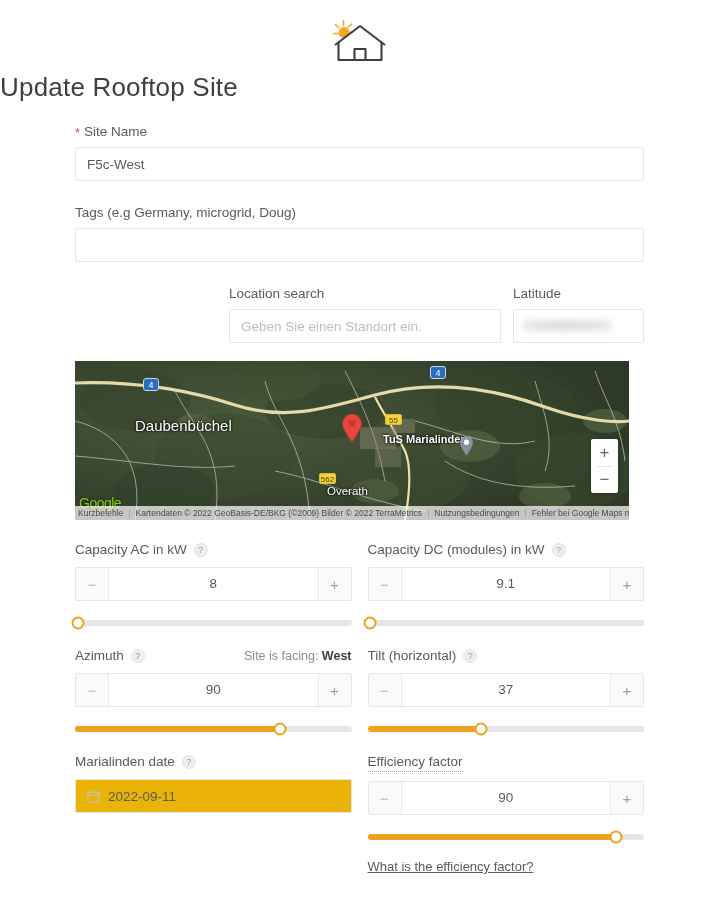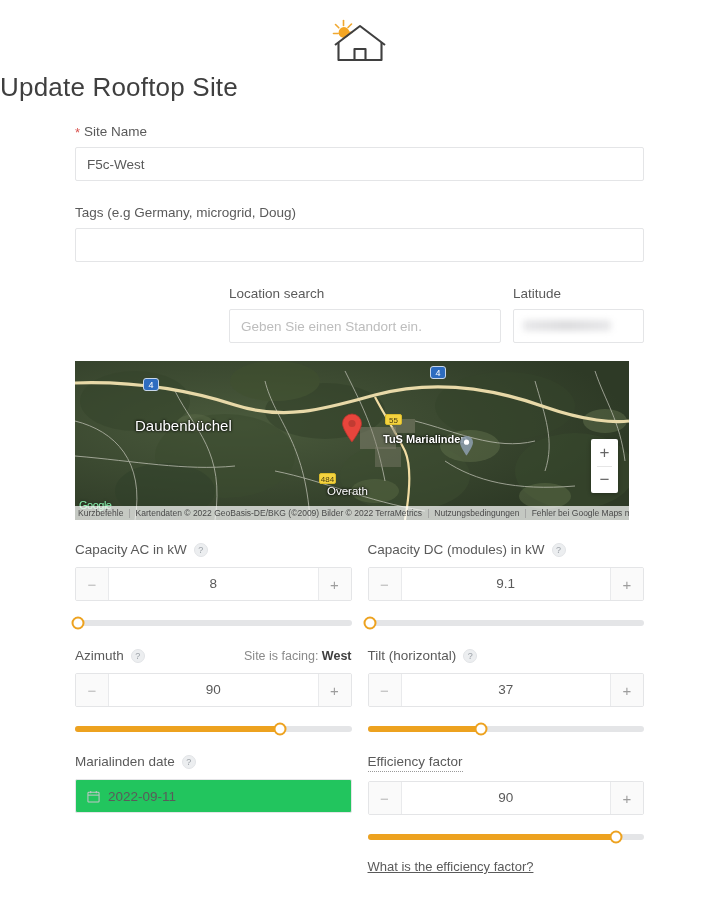--- a/index.html
+++ b/index.html
@@ -87,23 +87,23 @@
   .map-zoom .sep { height: 1px; background: #e6e6e6; margin: 0 6px; }
   .map-attrib {
     position: absolute; left: 0; right: 0; bottom: 0; height: 14px;
     background: rgba(255,255,255,.72); font-size: 8.5px; color: #4a4a4a;
     display: flex; align-items: center; padding-left: 3px; gap: 5px;
     white-space: nowrap; overflow: hidden;
   }
   .map-attrib span { display: inline-block; }
   .attr-sep { color: #9a9a9a; }
   .gwordmark {
-    position: absolute; left: 4px; bottom: 9px; font-size: 11px;
+    position: absolute; left: 4px; bottom: 9px; font-size: 14px;
     font-family: "Liberation Sans", sans-serif; font-weight: 500;
-    color: #86efac; text-shadow: 0 0 3px rgba(0,0,0,.55); letter-spacing: -.5px;
+    color: #84cc16; text-shadow: 0 0 3px rgba(0,0,0,.55); letter-spacing: -.5px;
   }
 
   
   .grid2 { display: flex; gap: 16px; margin-top: 22px; }
   .col { width: 277px; }
   .col.right { }
   .num-label {
     display: flex; align-items: center; font-size: 13.5px; color: #5a5a5a;
     margin-bottom: 9px; line-height: 16px;
   }
@@ -144,21 +144,21 @@
     position: absolute; left: 0; top: 0; height: 6px; border-radius: 3px;
     background: #eda21f;
   }
   .slider .knob {
     position: absolute; top: 50%; width: 13px; height: 13px;
     border-radius: 50%; background: #fff; border: 2px solid #eda21f;
     transform: translate(-50%, -50%); cursor: pointer;
   }
   .date-input {
     display: flex; align-items: center; gap: 8px; height: 34px;
-    border: 1px solid #e4e5e7; border-radius: 2px; background: #22c55e;
+    border: 1px solid #e4e5e7; border-radius: 2px; background: #eab308;
     padding: 0 11px; font-size: 13.5px; color: #5a5a5a;
   }
   .cal-icon { width: 13px; height: 13px; flex: none; }
   .eff-link {
     display: inline-block; margin-top: 19px; font-size: 13px;
     color: #5a5a5a; text-decoration: underline; cursor: pointer;
   }
 </style>
 </head>
 <body>
@@ -273,21 +273,21 @@
         </g>
       </svg>
 
       <div class="map-label" style="left:60px; top:56px; font-size:15px">Daubenbüchel</div>
       <div class="map-label" style="left:252px; top:124px; font-size:11.5px">Overath</div>
       <div class="map-label" style="left:308px; top:72px; font-size:11px; font-weight:600">TuS Marialinden</div>
 
       <div class="hw-shield" style="left:68px; top:17px">4</div>
       <div class="hw-shield" style="left:355px; top:5px">4</div>
       <div class="rd-shield" style="left:310px; top:53px">55</div>
-      <div class="rd-shield" style="left:244px; top:112px">484</div>
+      <div class="rd-shield" style="left:244px; top:112px">562</div>
 
       <svg class="marker" style="left:266px; top:52px" viewBox="0 0 22 30">
         <path d="M11 29 C11 29 20.5 16.5 20.5 10.5 A9.5 9.5 0 0 0 1.5 10.5 C1.5 16.5 11 29 11 29 Z" fill="#e8453c" stroke="#b8352d" stroke-width="0.8"></path>
         <circle cx="11" cy="10.5" r="3.6" fill="#c13b32"></circle>
       </svg>
 
       <svg class="poi-pin" style="left:384px; top:74px" viewBox="0 0 15 21">
         <path d="M7.5 20.5 C7.5 20.5 14 11.5 14 7.4 A6.5 6.5 0 0 0 1 7.4 C1 11.5 7.5 20.5 7.5 20.5 Z" fill="#8a9aa8" opacity="0.9"></path>
         <circle cx="7.5" cy="7.2" r="2.6" fill="#ffffff"></circle>
       </svg>

